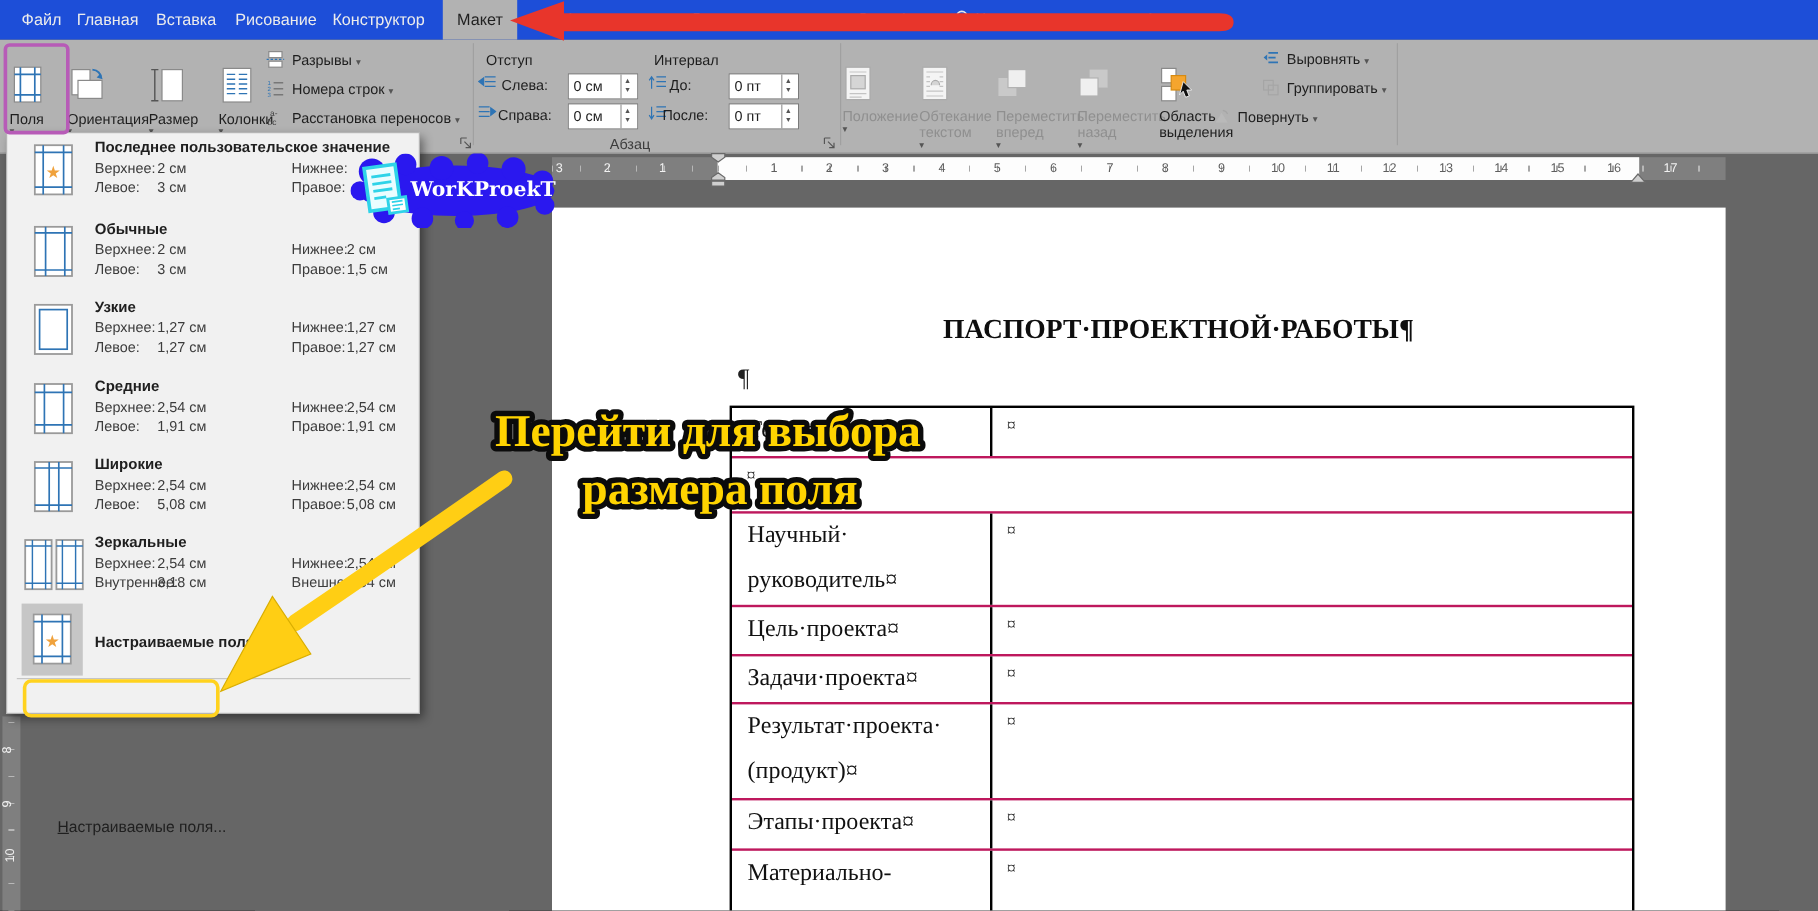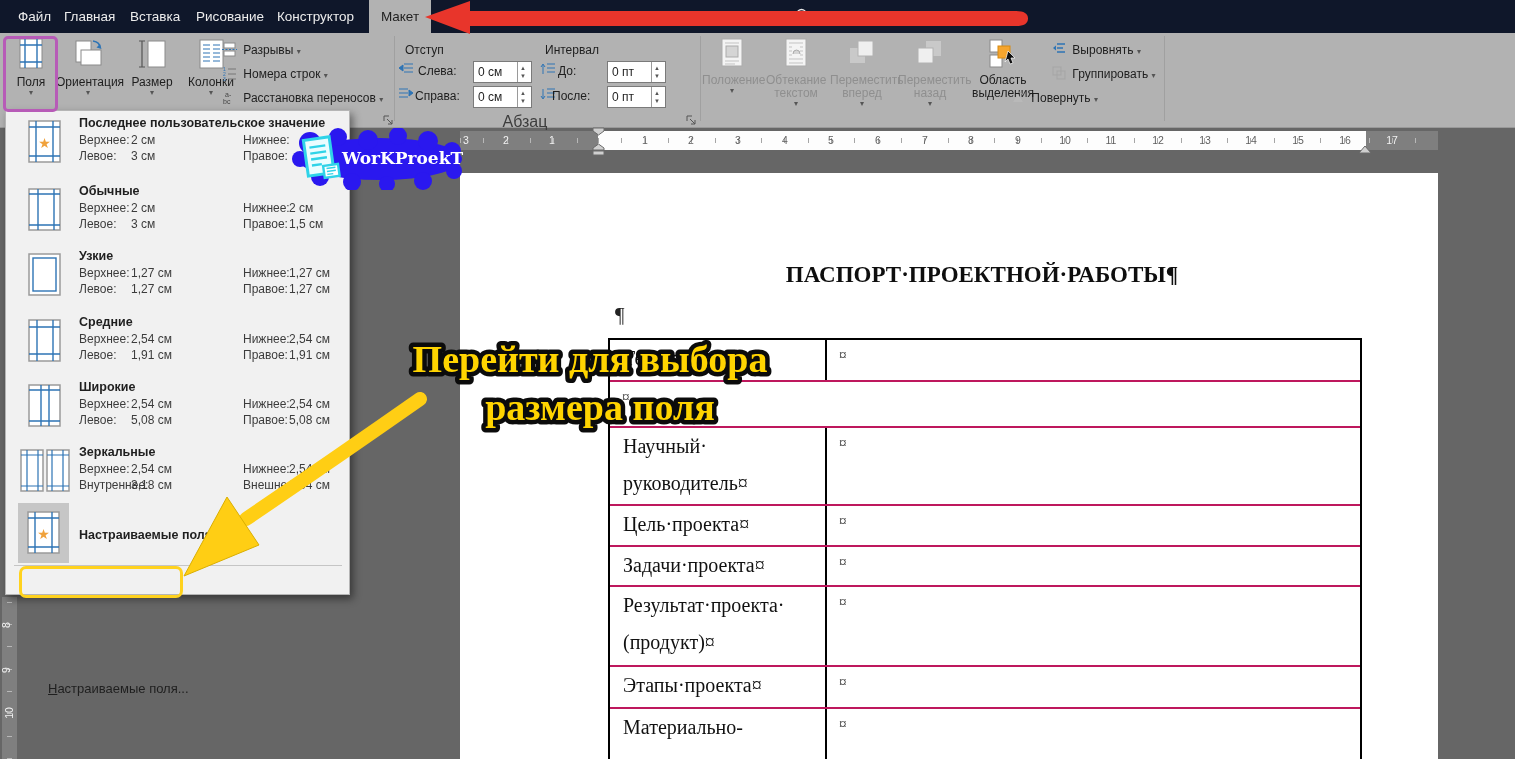--- a/index.html
+++ b/index.html
@@ -1,29 +1,29 @@
 <!DOCTYPE html>
 <html><head>
 <meta charset="utf-8">
 <style>
   html,body{margin:0;padding:0;background:#333;}
   .screen{position:relative;width:1515px;height:759px;overflow:hidden;background:#666666;
           font-family:"Liberation Sans",sans-serif;-webkit-font-smoothing:antialiased;}
   .a{position:absolute;}
 
   
-  .tabbar{position:absolute;left:0;top:0;width:1515px;height:33px;background:#0f172a;z-index:3;}
+  .tabbar{position:absolute;left:0;top:0;width:1515px;height:33px;background:#1d4ed8;z-index:3;}
   .tab{position:absolute;top:0;height:33px;line-height:33px;color:#ececec;font-size:13.5px;cursor:default;}
   .tab-selected{background:#b2b2b2;color:#1f1f1f;text-align:center;}
 
   
   .ribbon{position:absolute;left:0;top:33px;width:1515px;height:94px;background:#b2b2b2;z-index:2;border-bottom:1px solid #999;}
   .rib-sep{position:absolute;top:3px;width:1px;height:85px;background:#a0a0a0;}
-  .grouplbl{position:absolute;top:80px;font-size:16px;color:#3d3d3d;text-align:center;}
-  .bigbtn{position:absolute;top:5px;height:68px;text-align:center;font-size:12px;color:#1e1e1e;}
+  .grouplbl{position:absolute;top:80px;font-size:12px;color:#3d3d3d;text-align:center;}
+  .bigbtn{position:absolute;top:22px;height:68px;text-align:left;font-size:12px;color:#1e1e1e;}
   .bigbtn .lbl{display:block;margin-top:2px;line-height:13px;}
   .caret{font-size:8px;color:#555;line-height:8px;display:block;}
   .dis{color:#8f8f8f;}
   .menubtn{position:absolute;height:20px;font-size:12px;color:#1e1e1e;white-space:nowrap;}
   .menubtn .mi{vertical-align:middle;margin-right:3px;}
   .fldlbl{position:absolute;font-size:12px;color:#1e1e1e;}
   .spinfld{position:absolute;width:57px;height:20px;background:#fff;border:1px solid #7a7a7a;font-size:12px;color:#1e1e1e;}
   .spinfld .val{position:absolute;left:4px;top:3px;}
   .spin{position:absolute;right:0;top:0;width:13px;height:100%;border-left:1px solid #9a9a9a;}
   .spin span{position:absolute;left:2px;font-size:6px;color:#555;line-height:6px;}

